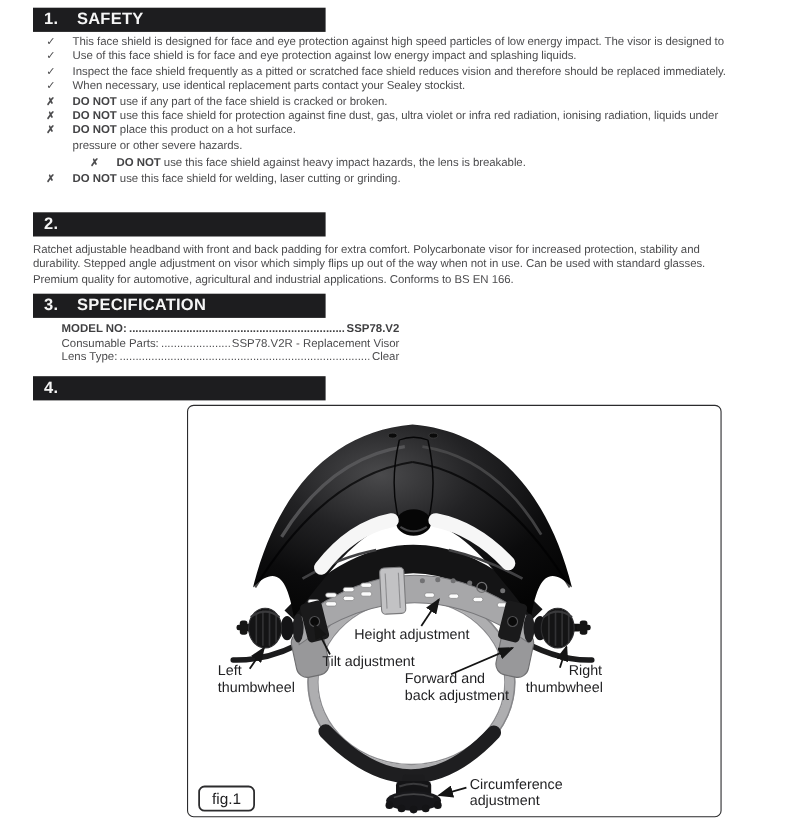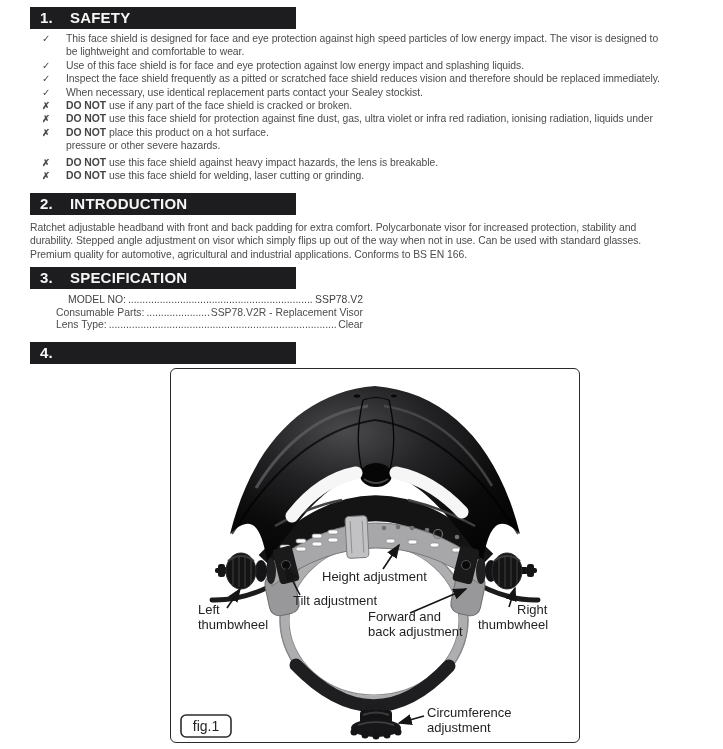--- a/index.html
+++ b/index.html
@@ -11,69 +11,67 @@
   .secbar{
     position:absolute;left:30px;width:266px;height:22px;background:#1d1d1f;
     color:#f5f5f5;font-weight:bold;font-size:15px;line-height:22px;
     display:flex;align-items:center;letter-spacing:.2px;
   }
   .secbar .num{display:inline-block;width:30px;padding-left:10px;}
   .secbar .ttl{display:inline-block;}
   
   .safety{position:absolute;left:42px;top:32px;font-size:10.4px;line-height:13.4px;letter-spacing:-0.05px;}
   .srow{position:relative;white-space:nowrap;height:13.4px;}
-  .srow.gap{margin-top:3px;}
+  .srow.gap{margin-top:3px;margin-left:40px;}
   .srow .bullet{display:inline-block;width:24px;font-size:10px;color:#4c4c4e;}
   .srow .bullet.cross{font-weight:bold;font-size:9.5px;}
   .srow .prefix{font-weight:bold;color:#434345;}
   
   .intro{position:absolute;left:30px;top:221px;font-size:10.4px;line-height:13.4px;letter-spacing:-0.05px;}
   .intro div{white-space:nowrap;height:13.4px;}
   
   .spec{position:absolute;left:56px;top:294px;width:307px;font-size:10.4px;}
   .spec .row{display:flex;align-items:baseline;height:12.6px;white-space:nowrap;}
-  .spec .row.b{font-weight:normal;color:#3f3f41;margin-left:12px;}
+  .spec .row.b{font-weight:bold;color:#3f3f41;}
   .spec .dots{flex:1;overflow:hidden;white-space:nowrap;margin:0 2px;}
   .spec .val{white-space:nowrap;}
   
   .figure{
-    position:absolute;left:170px;top:368px;width:410px;height:375px;
+    position:absolute;left:170px;top:368px;width:486px;height:375px;
     border:1.5px solid #2b2b2d;border-radius:6px;background:#fff;box-sizing:border-box;
   }
   .figure svg{position:absolute;left:-1.5px;top:-1.5px;}
   svg text{font-family:"Liberation Sans", sans-serif;font-size:13px;fill:#1f1f21;}
   svg text.figcap{font-size:14px;}
 </style>
 </head>
 <body>
 
 <div class="page">
 
   <div class="secbar" style="top:7px">
     <span class="num">1.</span>
     <span class="ttl">SAFETY</span>
   </div>
 
   <div class="safety">
     <div class="srow"><span class="bullet">✓</span><span class="prefix"></span><span>This face shield is designed for face and eye protection against high speed particles of low energy impact. The visor is designed to</span></div>
-    <div class="srow"><span class="bullet"></span><span class="prefix"></span><span>be lightweight and comfortable to wear.</span></div>
     <div class="srow"><span class="bullet">✓</span><span class="prefix"></span><span>Use of this face shield is for face and eye protection against low energy impact and splashing liquids.</span></div>
     <div class="srow"><span class="bullet">✓</span><span class="prefix"></span><span>Inspect the face shield frequently as a pitted or scratched face shield reduces vision and therefore should be replaced immediately.</span></div>
     <div class="srow"><span class="bullet">✓</span><span class="prefix"></span><span>When necessary, use identical replacement parts contact your Sealey stockist.</span></div>
     <div class="srow"><span class="bullet cross">✗</span><span class="prefix">DO NOT</span><span> use if any part of the face shield is cracked or broken.</span></div>
     <div class="srow"><span class="bullet cross">✗</span><span class="prefix">DO NOT</span><span> use this face shield for protection against fine dust, gas, ultra violet or infra red radiation, ionising radiation, liquids under</span></div>
     <div class="srow"><span class="bullet cross">✗</span><span class="prefix">DO NOT</span><span> place this product on a hot surface.</span></div>
     <div class="srow"><span class="bullet"></span><span class="prefix"></span><span>pressure or other severe hazards.</span></div>
     <div class="srow gap"><span class="bullet cross">✗</span><span class="prefix">DO NOT</span><span> use this face shield against heavy impact hazards, the lens is breakable.</span></div>
     <div class="srow"><span class="bullet cross">✗</span><span class="prefix">DO NOT</span><span> use this face shield for welding, laser cutting or grinding.</span></div>
   </div>
 
   <div class="secbar" style="top:193px">
     <span class="num">2.</span>
-    <span class="ttl">INTRODUCTION</span>
   </div>
 
   <div class="intro">
     <div>Ratchet adjustable headband with front and back padding for extra comfort. Polycarbonate visor for increased protection, stability and</div>
     <div>durability. Stepped angle adjustment on visor which simply flips up out of the way when not in use. Can be used with standard glasses.</div>
     <div>Premium quality for automotive, agricultural and industrial applications. Conforms to BS EN 166.</div>
   </div>
 
   <div class="secbar" style="top:267px">
     <span class="num">3.</span>

